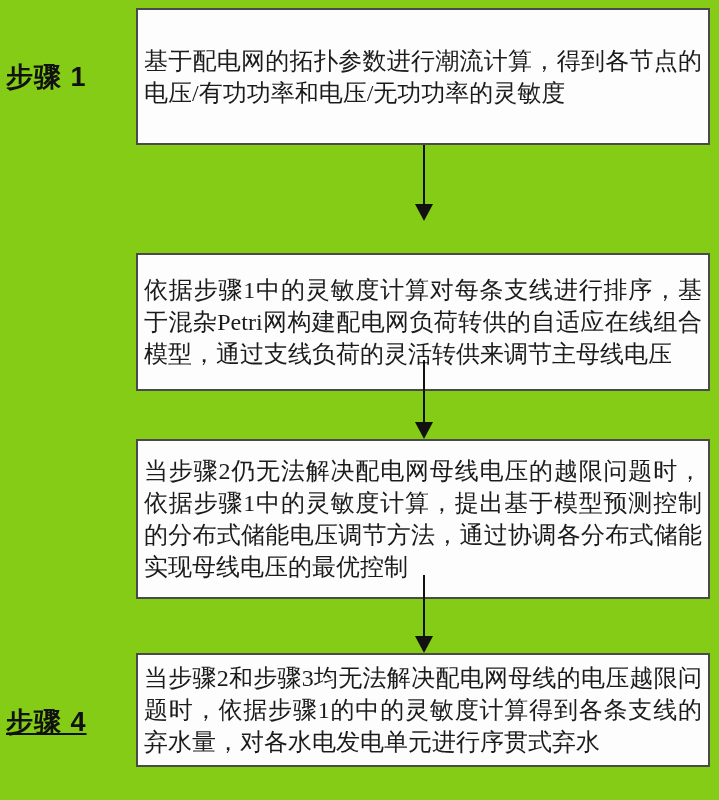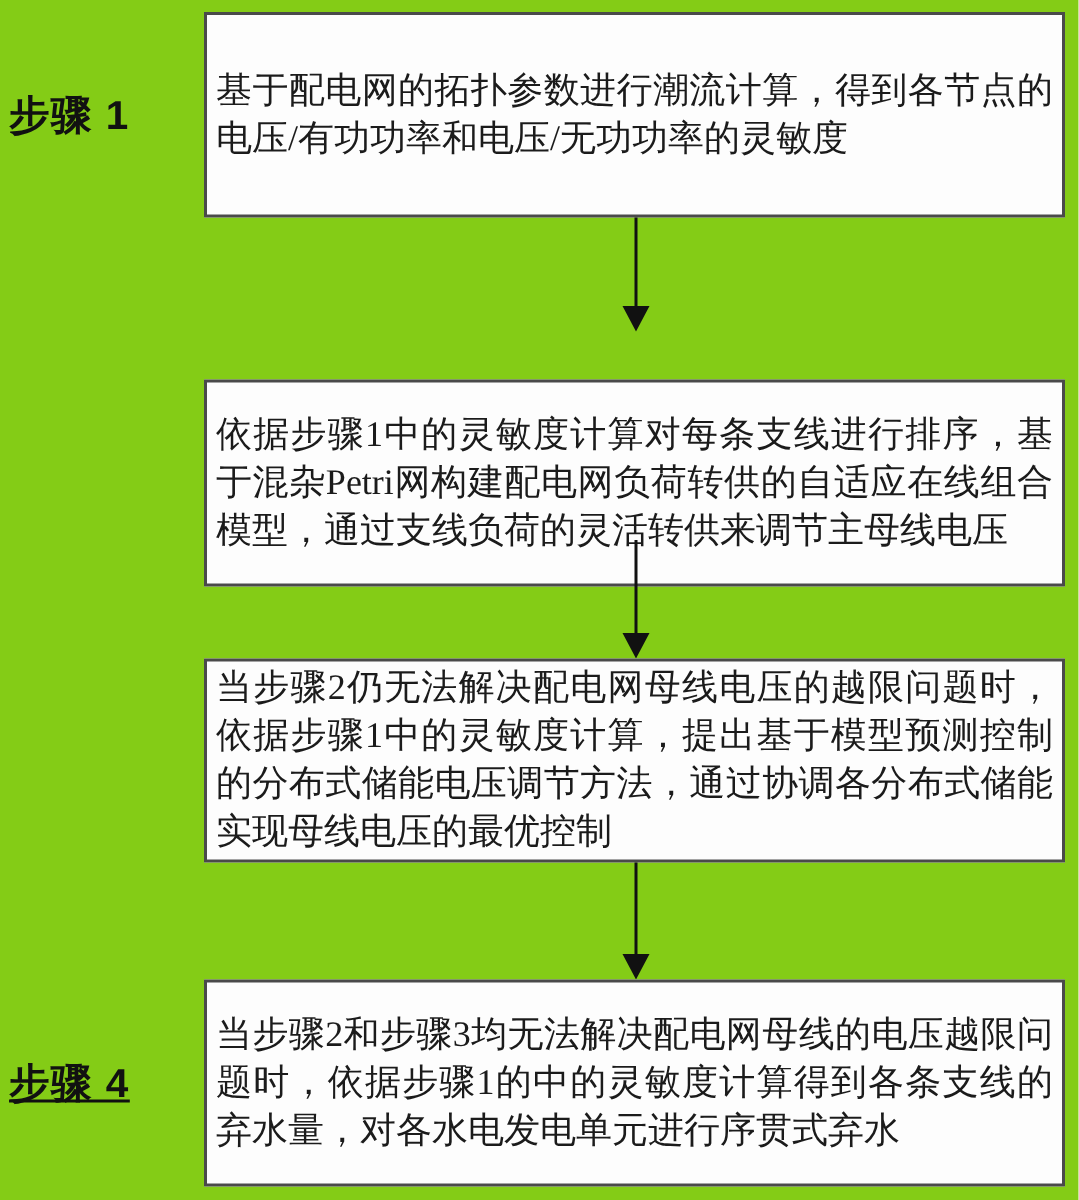--- a/index.html
+++ b/index.html
@@ -44,22 +44,22 @@
   }
   .step-box .box-text {
     font-size: 24px;
     line-height: 32px;
     color: #1b1b1b;
     text-align: justify;
     width: 100%;
   }
   .box1 { top: 8px;   height: 137px; }
   .box2 { top: 221px; height: 138px; margin-top: 32px; }
-  .box3 { top: 439px; height: 136px; }
-  .box4 { top: 653px; height: 138px; }
+  .box3 { top: 439px; height: 160px; }
+  .box4 { top: 653px; height: 114px; }
 
   .arrow {
     position: absolute;
     left: 415px;
     width: 18px;
     display: flex;
     flex-direction: column;
     align-items: center;
   }
   .arr1 { top: 145px; height: 76px; }

